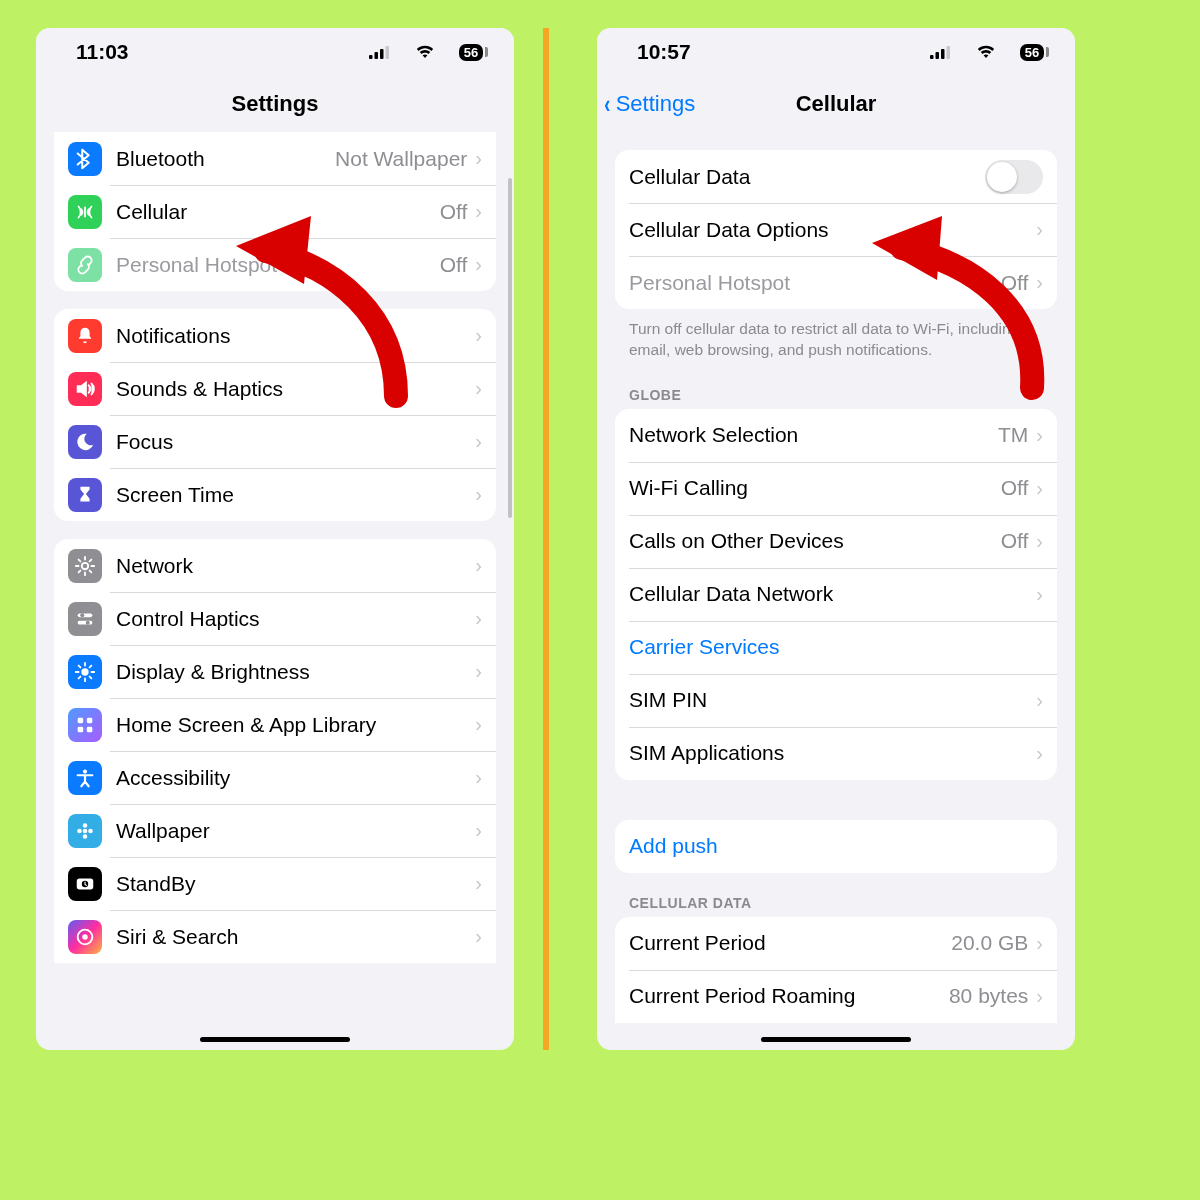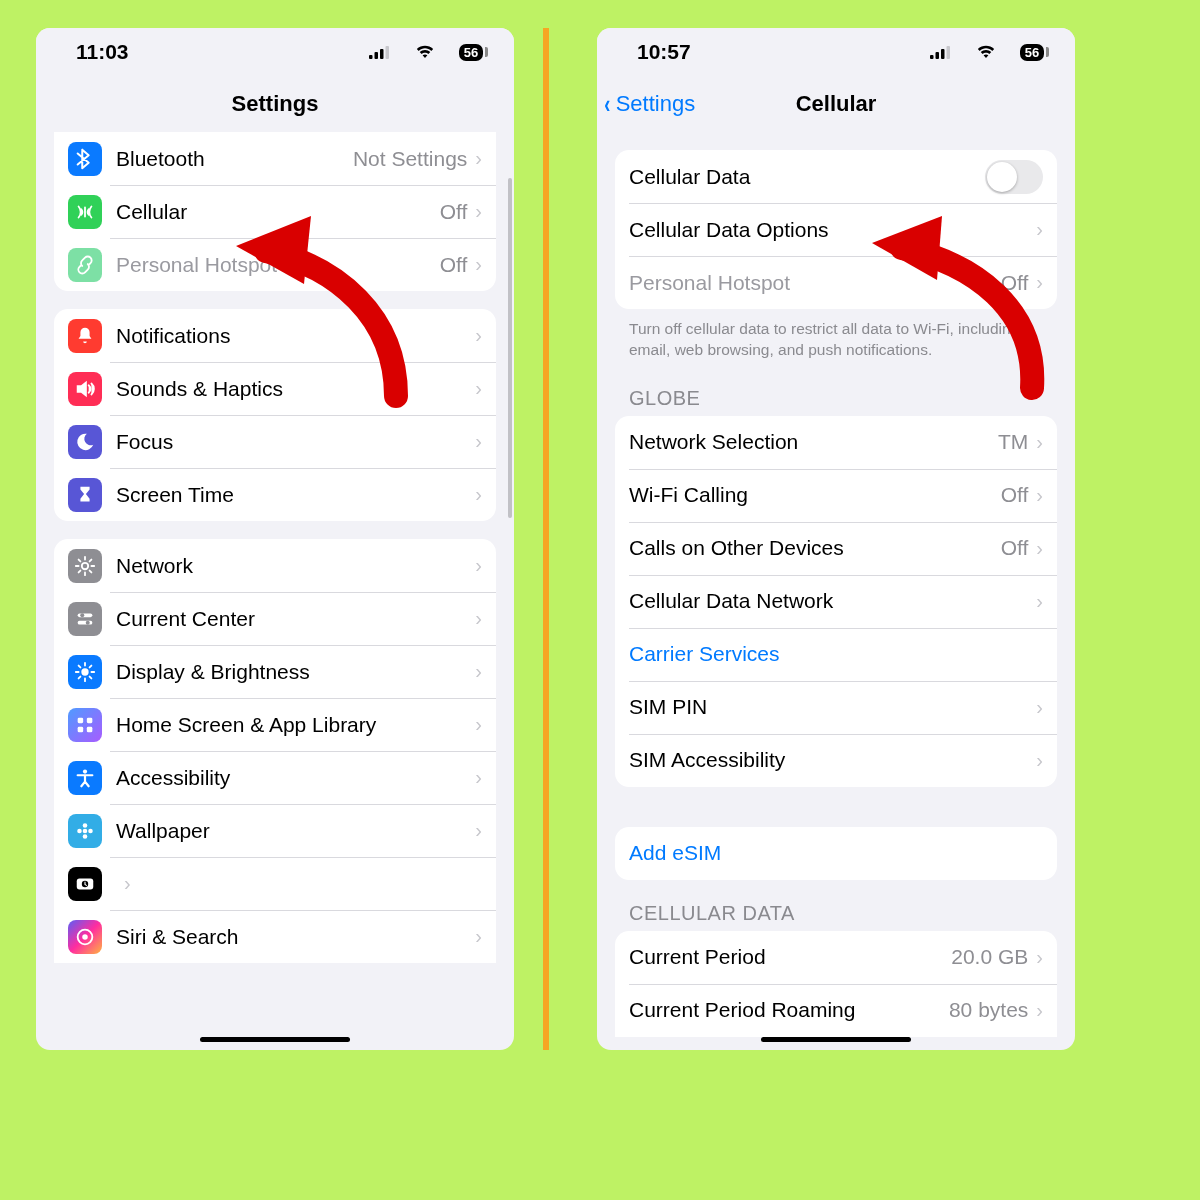--- a/index.html
+++ b/index.html
@@ -120,21 +120,21 @@
   .row .chevron {
     color:#c7c7cc; font-size:20px; margin-left:8px;
   }
   .row.dim .label { color:#9a9aa0; }
   .row.link .label { color:#007aff; }
   .group-footer {
     color:#8a8a8f; font-size:15.5px; line-height:1.35;
     padding: 10px 32px 4px 32px;
   }
   .group-header {
-    color:#8a8a8f; font-size:20px; font-weight:400;
+    color:#8a8a8f; font-size:14px; font-weight:700;
     padding: 22px 32px 6px 32px;
     letter-spacing:0.5px;
   }
   
   .toggle {
     width:58px; height:34px; border-radius:17px;
     background:#e9e9eb; position:relative;
   }
   .toggle .knob {
     position:absolute; top:2px; left:2px;
@@ -197,21 +197,21 @@
 
     <div class="scroll">
       <div class="group first-cut-top" id="left-g1">
           <div class="row">
             <span class="icon bg-blue">
               <svg width="22" height="22" viewBox="0 0 24 24">
                 <path d="M9 2 L9 22 L16 16 L4 6 M9 2 L16 8 L4 18" stroke="#fff" stroke-width="2.2" fill="none" stroke-linejoin="round" stroke-linecap="round"></path>
               </svg>
             </span>
             <span class="label">Bluetooth</span>
-            <span class="value">Not Settings</span>
+            <span class="value">Not Wallpaper</span>
             <span class="chevron">›</span>
           </div>
           <div class="row">
             <span class="icon bg-green">
               <svg width="22" height="22" viewBox="0 0 24 24">
                 <path d="M12 7 v10 M8 9 a5 5 0 0 1 0 6 M16 9 a5 5 0 0 0 0 6 M5 6 a9 9 0 0 1 0 12 M19 6 a9 9 0 0 0 0 12" stroke="#fff" stroke-width="2" fill="none" stroke-linecap="round"></path>
               </svg>
             </span>
             <span class="label">Cellular</span>
             <span class="value">Off</span>
@@ -279,21 +279,21 @@
           </div>
           <div class="row">
             <span class="icon bg-gray">
               <svg width="22" height="22" viewBox="0 0 24 24">
                 <rect x="4" y="6" width="16" height="4" rx="2" fill="#fff"></rect>
                 <rect x="4" y="14" width="16" height="4" rx="2" fill="#fff"></rect>
                 <circle cx="9" cy="8" r="2.2" fill="#8e8e93"></circle>
                 <circle cx="15" cy="16" r="2.2" fill="#8e8e93"></circle>
               </svg>
             </span>
-            <span class="label">Current Center</span>
+            <span class="label">Control Haptics</span>
             <span class="chevron">›</span>
           </div>
           <div class="row">
             <span class="icon bg-blue">
               <svg width="22" height="22" viewBox="0 0 24 24">
                 <circle cx="12" cy="12" r="4" fill="#fff"></circle>
                 <path d="M12 2v3M12 19v3M2 12h3M19 12h3M5 5l2 2M17 17l2 2M19 5l-2 2M7 17l-2 2" stroke="#fff" stroke-width="2" stroke-linecap="round"></path>
               </svg>
             </span>
             <span class="label">Display &amp; Brightness</span>
@@ -335,20 +335,21 @@
             <span class="chevron">›</span>
           </div>
           <div class="row">
             <span class="icon bg-black">
               <svg width="22" height="22" viewBox="0 0 24 24">
                 <rect x="3" y="6" width="18" height="12" rx="3" fill="#fff"></rect>
                 <circle cx="12" cy="12" r="3.5" fill="#000"></circle>
                 <path d="M12 10v2.5l1.5 1" stroke="#fff" stroke-width="1.2" fill="none" stroke-linecap="round"></path>
               </svg>
             </span>
+            <span class="label">StandBy</span>
             <span class="chevron">›</span>
           </div>
           <div class="row">
             <span class="icon bg-siri">
               <svg width="22" height="22" viewBox="0 0 24 24">
                 <circle cx="12" cy="12" r="8" fill="none" stroke="#fff" stroke-width="2"></circle>
                 <circle cx="12" cy="12" r="3" fill="#fff"></circle>
               </svg>
             </span>
             <span class="label">Siri &amp; Search</span>
@@ -438,28 +439,28 @@
             <span class="chevron">›</span>
           </div>
           <div class="row link">
             <span class="label">Carrier Services</span>
           </div>
           <div class="row">
             <span class="label">SIM PIN</span>
             <span class="chevron">›</span>
           </div>
           <div class="row">
-            <span class="label">SIM Accessibility</span>
+            <span class="label">SIM Applications</span>
             <span class="chevron">›</span>
           </div>
         </div>
 
       <div class="group" style="margin-top:40px;">
         <div class="row link">
-          <span class="label">Add eSIM</span>
+          <span class="label">Add push</span>
         </div>
       </div>
 
       <div class="group-header">CELLULAR DATA</div>
       <div class="group cut-bottom" id="right-g4" style="margin-top:0;">
           <div class="row">
             <span class="label">Current Period</span>
             <span class="value">20.0 GB</span>
             <span class="chevron">›</span>
           </div>

